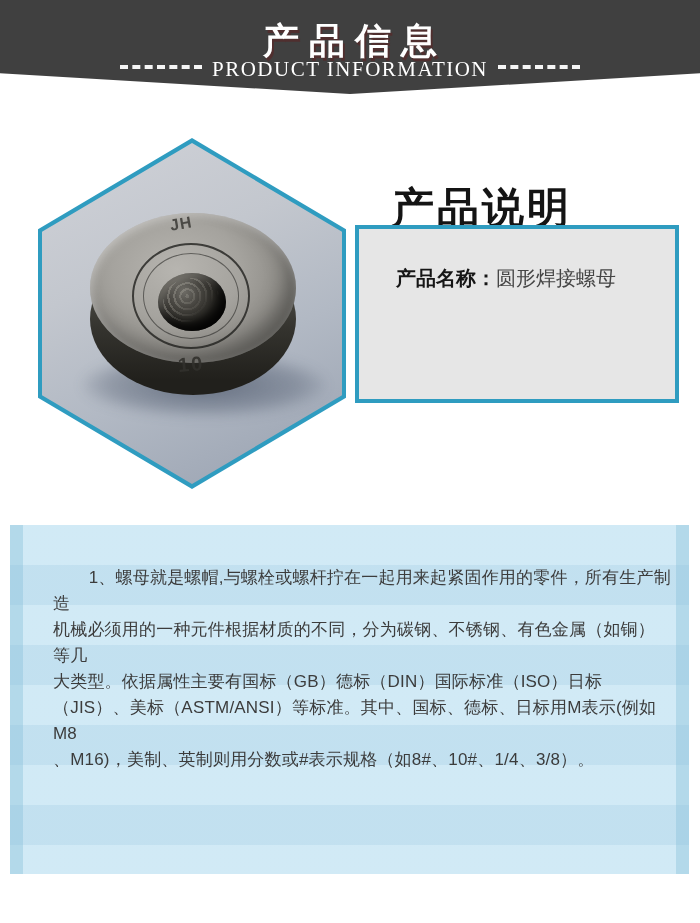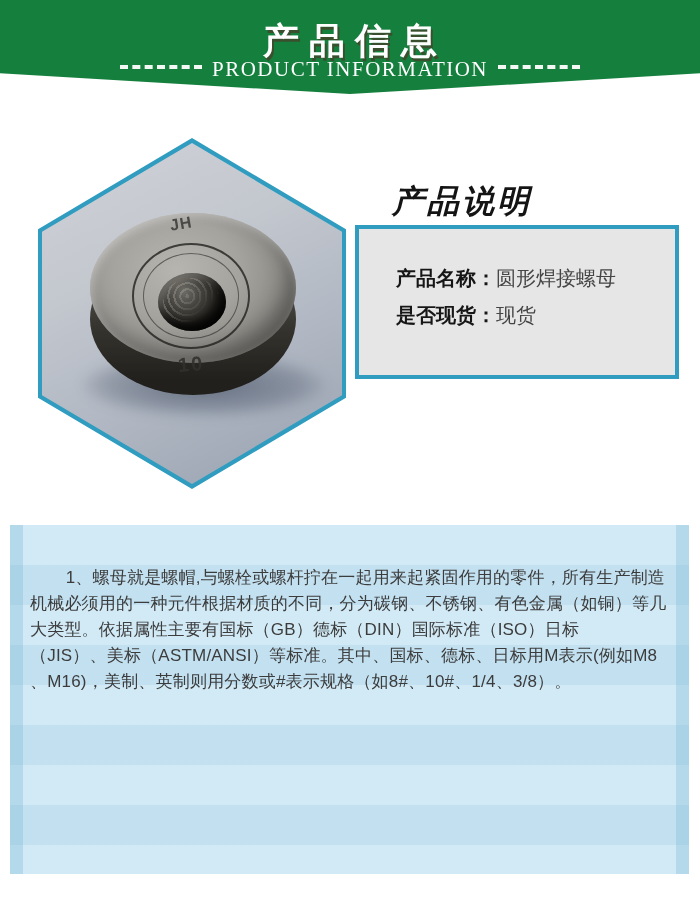--- a/index.html
+++ b/index.html
@@ -4,21 +4,21 @@
 <style>
   * { margin:0; padding:0; box-sizing:border-box; }
   html,body { width:700px; }
   body {
     font-family:"Liberation Sans","DejaVu Sans",sans-serif;
     background:#ffffff; position:relative; width:700px; height:923px; overflow:hidden;
   }
   
   .banner {
     position:absolute; left:0; top:0; width:700px; height:94px;
-    background:#15803d;
+    background:#404040;
     clip-path:polygon(0 0,100% 0,100% 78%,50% 100%,0 78%);
     filter:drop-shadow(0 3px 1px rgba(150,205,230,0.9));
   }
   .banner-title {
     position:absolute; left:0; top:17px; width:100%;
     text-align:center; color:#ffffff; font-size:36px; font-weight:800;
     letter-spacing:10px; text-indent:10px;
     text-shadow:2px 3px 0 rgba(95,30,30,0.5);
   }
   .banner-sub-row {
@@ -82,44 +82,44 @@
   .stamp-top {
     position:absolute; left:80px; top:2px; font-size:16px; font-weight:700;
     color:#3a3935; transform:rotate(-10deg); letter-spacing:1px; opacity:.85;
   }
   .stamp-bottom {
     position:absolute; left:88px; top:140px; font-size:20px; font-weight:700;
     color:#32312d; transform:rotate(-5deg); letter-spacing:2px; opacity:.9;
   }
   
   .spec-title {
-    position:absolute; left:392px; top:180px; font-size:32px; font-weight:800;
-    color:#141414; letter-spacing:3px;font-style:italic;
+    position:absolute; left:392px; top:180px; font-size:42px; font-weight:800;
+    color:#141414; letter-spacing:3px;
   }
   .spec-box {
-    position:absolute; left:355px; top:225px; width:324px; height:154px;
+    position:absolute; left:355px; top:225px; width:324px; height:178px;
     background:#e6e6e6; border:4px solid #2f9cc0;
   }
   .spec-rows { padding:38px 16px 0 37px; display:flex; flex-direction:column; gap:15px; }
   .spec-row { font-size:20px; line-height:22px; white-space:nowrap; }
   .spec-label { font-weight:700; color:#161616; }
   .spec-value { font-weight:400; color:#454545; }
   
   .details {
     position:absolute; left:10px; top:525px; width:679px; height:349px;
     background:
       repeating-linear-gradient(180deg,rgba(214,238,249,0.55) 0 40px,rgba(178,216,236,0.35) 40px 80px),
       #cbe5f2;
     box-shadow:inset 13px 0 0 rgba(132,190,216,0.38), inset -13px 0 0 rgba(132,190,216,0.38);
     padding:40px 18px 0 20px;
   }
   .para {
     white-space:pre-line; text-indent:2.1em;
     font-size:17px; line-height:26px; color:#3c3c3c;
-    margin-bottom:24px; letter-spacing:0.2px;
+    margin-bottom:24px; letter-spacing:0.2px;margin-left:23px;
   }
 </style>
 </head>
 <body>
 
 <div class="banner">
   <div class="banner-title">产品信息</div>
   <div class="banner-sub-row">
     <span class="dash"></span>
     <span class="banner-subtitle">PRODUCT INFORMATION</span>
@@ -140,23 +140,20 @@
     </div>
   </div>
 </div>
 
 <div class="spec-title">产品说明</div>
 <div class="spec-box">
   <div class="spec-rows">
     <div class="spec-row">
       <span class="spec-label">产品名称：</span><span class="spec-value">圆形焊接螺母</span>
     </div>
-    <div class="spec-row">
-      <span class="spec-label">是否现货：</span><span class="spec-value">现货</span>
-    </div>
   </div>
 </div>
 
 <div class="details">
   <p class="para">1、螺母就是螺帽,与螺栓或螺杆拧在一起用来起紧固作用的零件，所有生产制造
 机械必须用的一种元件根据材质的不同，分为碳钢、不锈钢、有色金属（如铜）等几
 大类型。依据属性主要有国标（GB）德标（DIN）国际标准（ISO）日标
 （JIS）、美标（ASTM/ANSI）等标准。其中、国标、德标、日标用M表示(例如M8
 、M16)，美制、英制则用分数或#表示规格（如8#、10#、1/4、3/8）。</p>
 </div>

